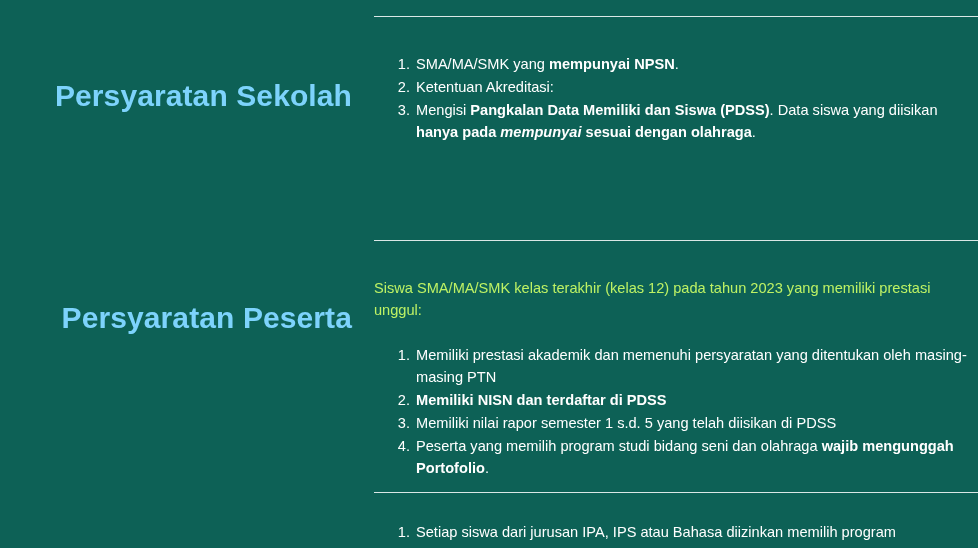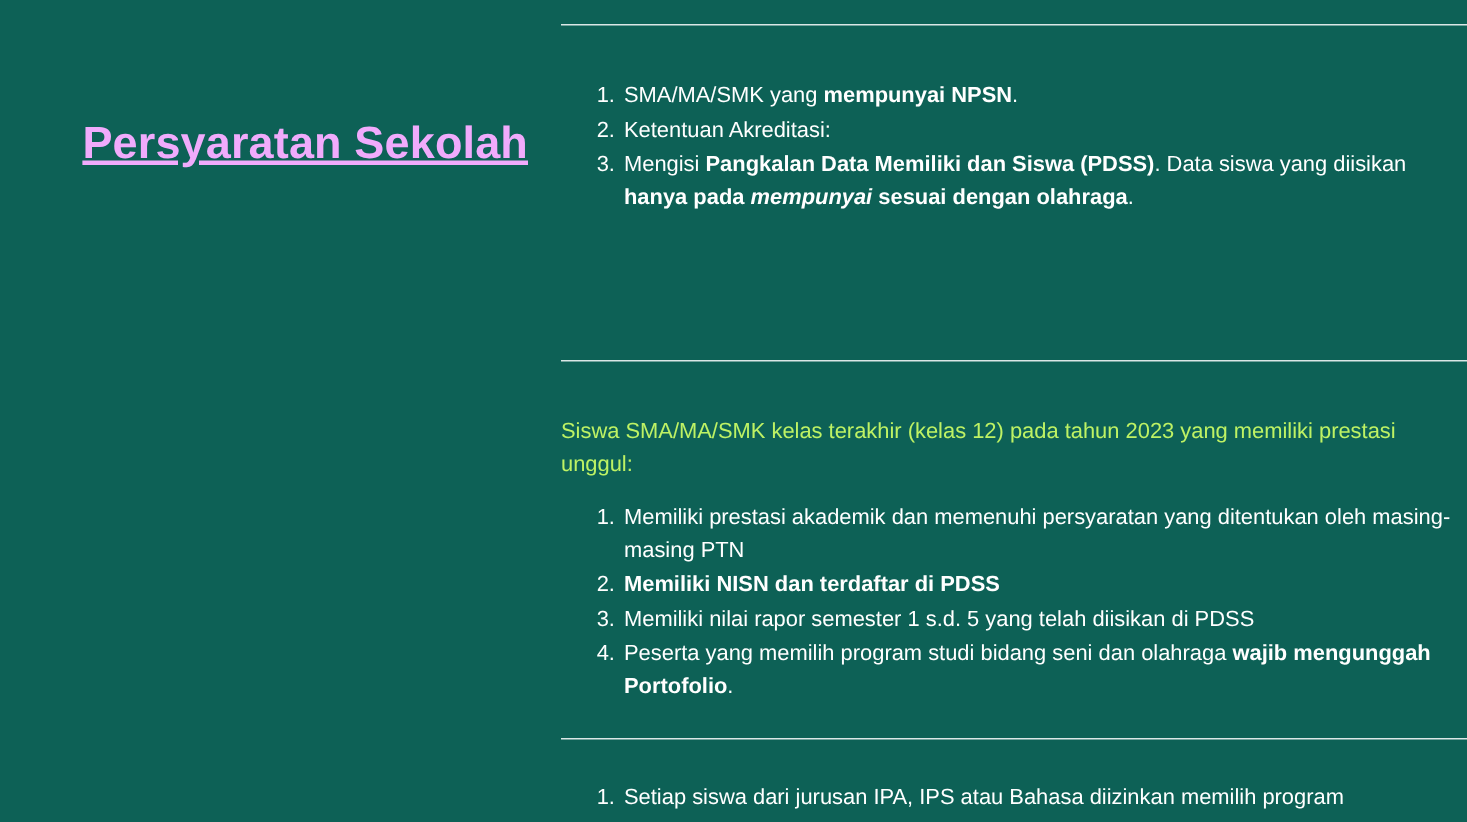--- a/index.html
+++ b/index.html
@@ -20,24 +20,23 @@
     width: 978px;
     height: 548px;
     background: #0d6156;
   }
 
   
   .heading {
     position: absolute;
     text-align: right;
     font-weight: bold;
-    color: #f0abfc;
+    color: #7dd3fc;
     line-height: 1.22;
     letter-spacing: 0.1px;
-    text-decoration: underline;
   }
   #heading-sekolah {
     left: 0px;
     top: 78px;
     width: 352px;
     font-size: 30px;
   }
   #heading-peserta {
     left: 0px;
     top: 300px;
@@ -102,20 +101,21 @@
   #divider-bottom { position: absolute; left: 0; top: 492px; }
   #section-cut    { position: absolute; left: 0; top: 522px; }
 </style>
 </head>
 <body>
 
 <div class="slide">
 
   <div class="heading" id="heading-sekolah">Persyaratan Sekolah</div>
 
+  <div class="heading" id="heading-peserta">Persyaratan Peserta</div>
 
   <div class="content-col">
 
     <div class="divider" id="divider-top"></div>
 
     <div class="section" id="section-sekolah">
       <ol class="lvl1">
 
         <li>
           <span>SMA/MA/SMK yang </span><b>mempunyai NPSN</b><span>.</span>
@@ -129,21 +129,21 @@
           <span>Mengisi </span><b>Pangkalan Data Memiliki dan Siswa (PDSS)</b><span>. Data siswa yang diisikan </span><b>hanya pada </b><b><i>mempunyai</i></b><b> sesuai dengan olahraga</b><span>.</span>
         </li>
 
       </ol>
     </div>
 
     <div class="divider" id="divider-mid"></div>
 
     <div class="section" id="section-peserta">
       <p class="intro-par">Siswa SMA/MA/SMK kelas terakhir (kelas 12) pada tahun 2023 yang memiliki prestasi unggul:</p>
-      <ol class="lvl1" style="margin-top:14px;">
+      <ol class="lvl1" style="margin-top:24px;">
         <li>
           <span>Memiliki prestasi akademik dan memenuhi persyaratan yang ditentukan oleh masing-masing PTN</span>
         </li>
         <li>
           <b>Memiliki NISN dan terdaftar di PDSS</b>
         </li>
         <li>
           <span>Memiliki nilai rapor semester 1 s.d. 5 yang telah diisikan di PDSS</span>
         </li>
         <li>

